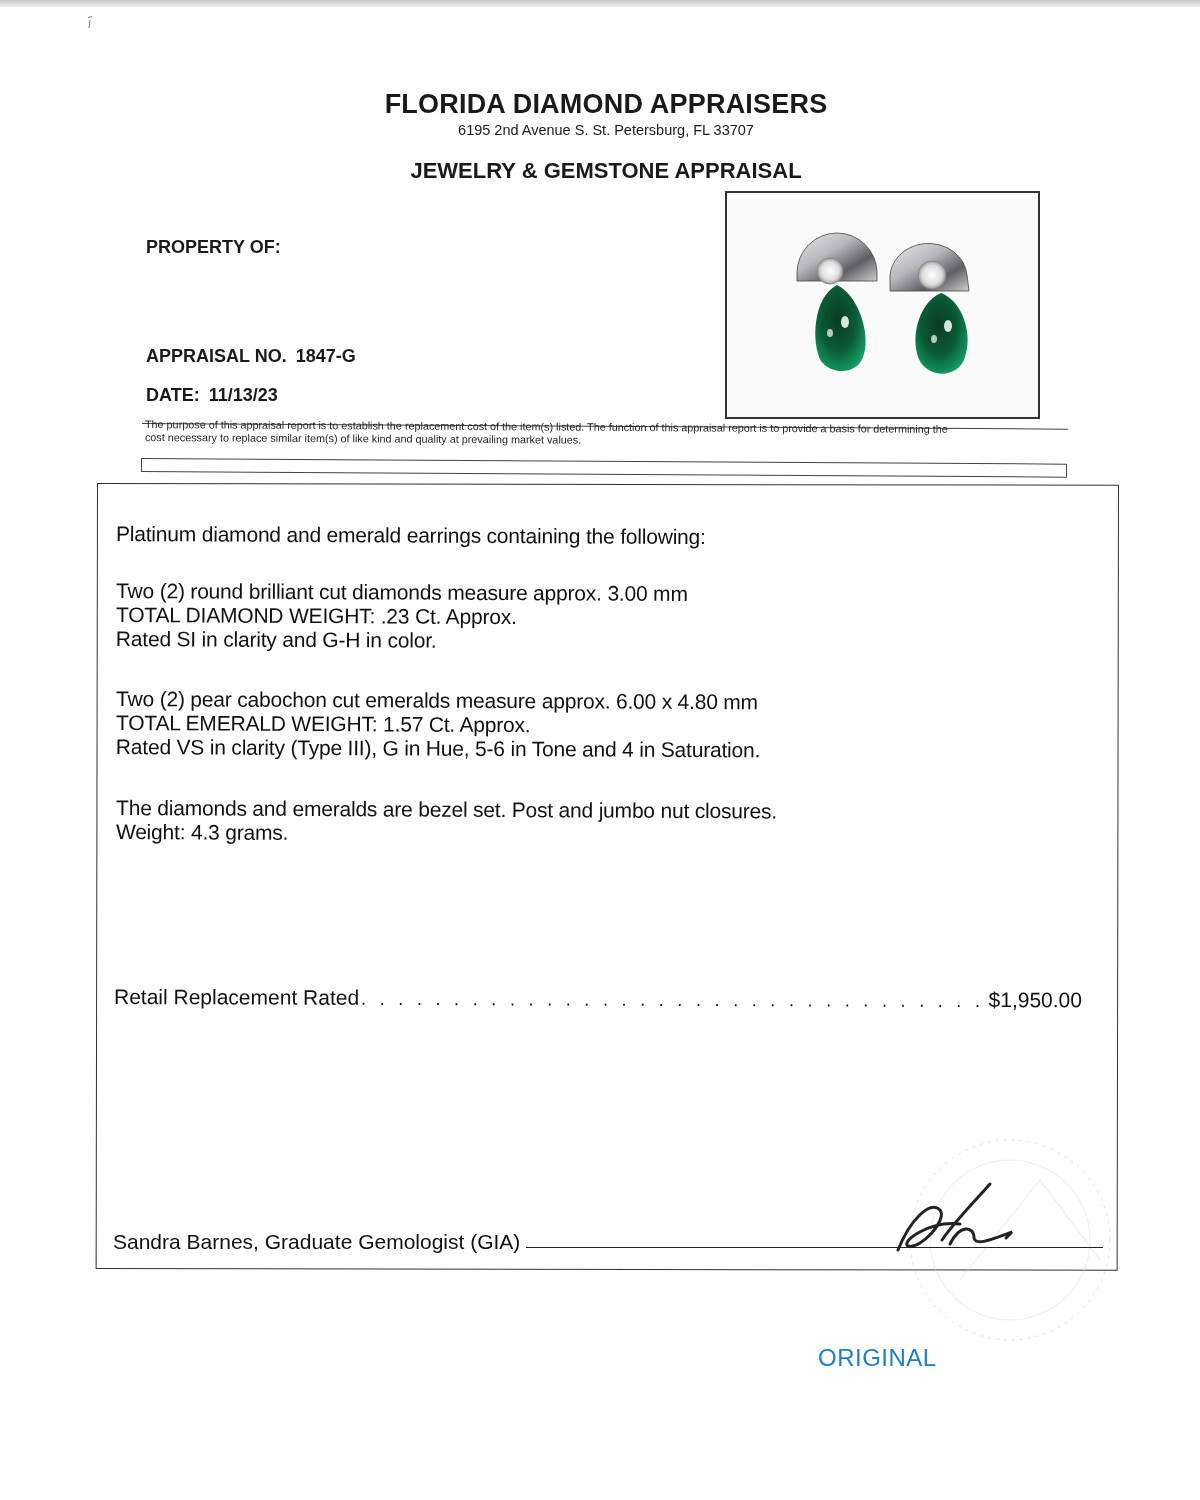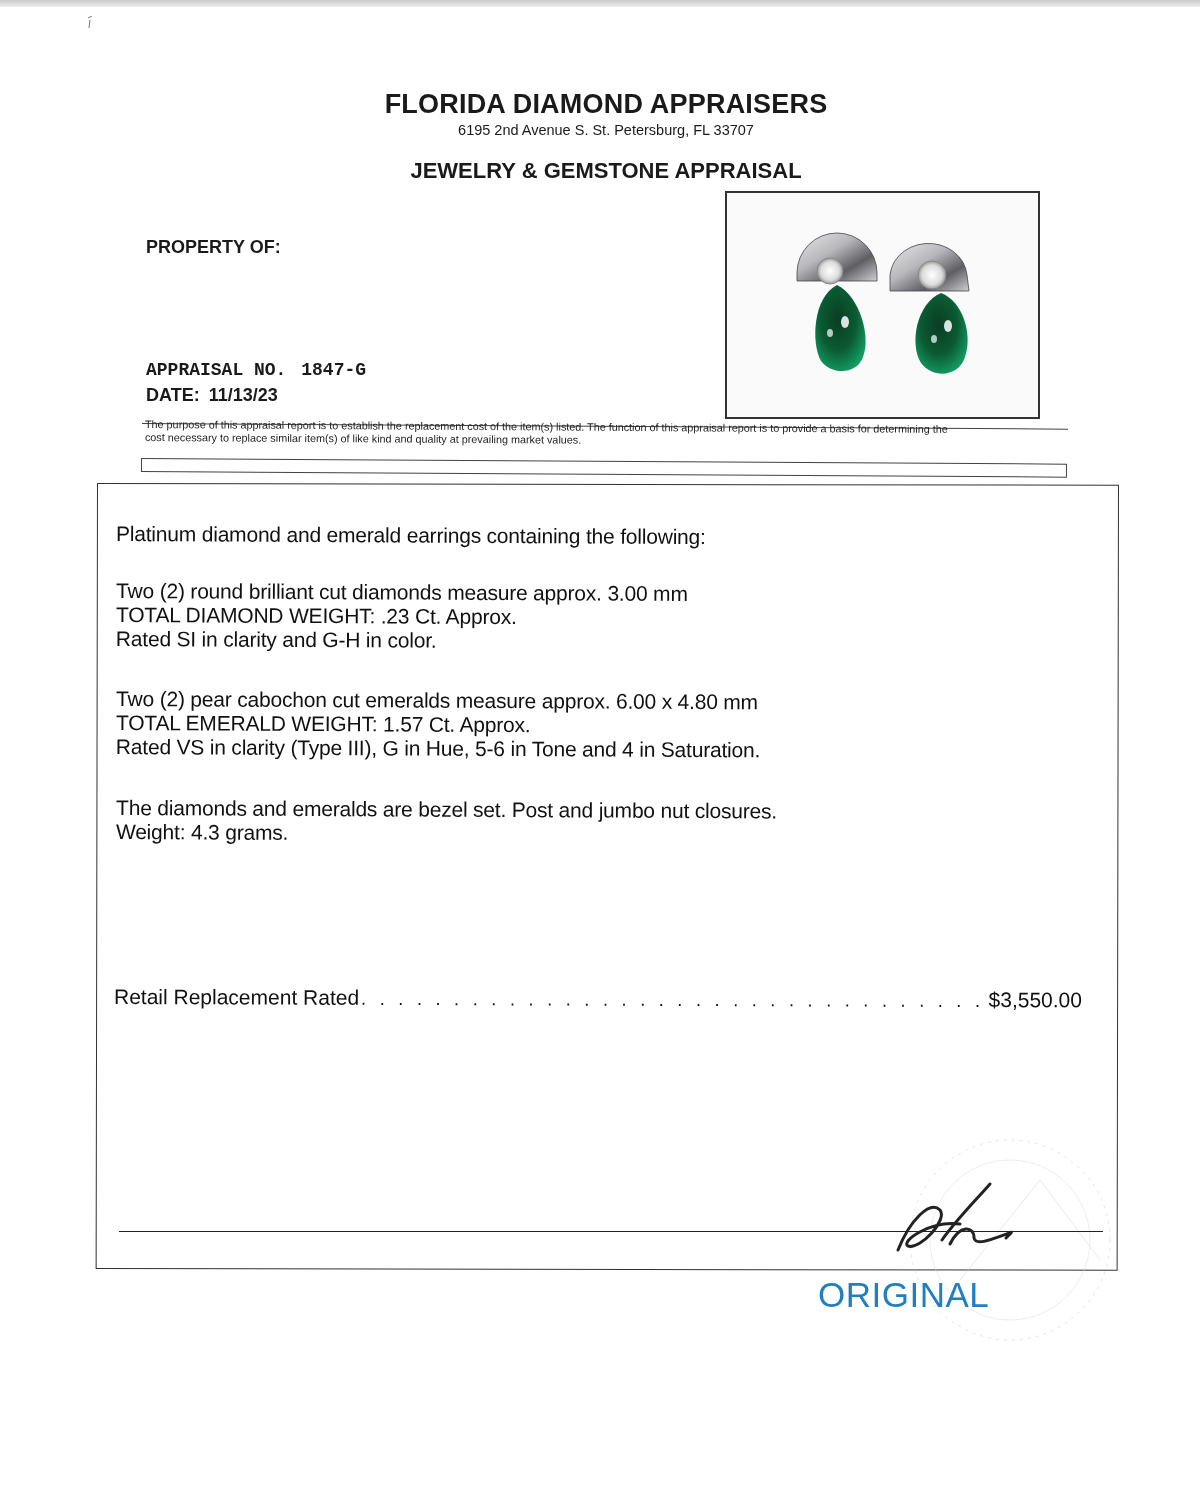--- a/index.html
+++ b/index.html
@@ -64,21 +64,21 @@
     .sig-line {
       position: absolute; left: 113px; top: 1230px; width: 990px;
       font-size: 21px; color: #111; display: flex; align-items: flex-end;
     }
     .sig-line .rule {
       flex: 1; border-bottom: 1.5px solid #222; margin-left: 6px; margin-bottom: 6px;
       height: 1px;
     }
     .signature { position: absolute; left: 890px; top: 1180px; }
     .original {
-      position: absolute; left: 818px; top: 1275px; font-size: 35px; color: #1f7fc0;
+      position: absolute; left: 818px; top: 1344px; font-size: 24px; color: #1f7fc0;
       letter-spacing: 0.5px;
     }
     .seal { position: absolute; left: 900px; top: 1120px; opacity: 0.5; }
   </style>
 </head>
 <body>
 
 <div class="scan-edge"></div>
 <svg class="speck" viewBox="0 0 4 14">
   <path d="M0 2 L4 0 M2 4 L1 12" stroke="#777" stroke-width="1"></path>
@@ -89,21 +89,21 @@
 <div class="doc-title">JEWELRY &amp; GEMSTONE APPRAISAL</div>
 
 <div class="label-bold" style="top:237px;">
   <span>PROPERTY OF:</span>
   <span></span>
 </div>
 <div class="label-bold" style="top:349px;margin-top:36px;">
   <span>DATE:</span>
   <span style="margin-left:4px;">11/13/23</span>
 </div>
-<div class="label-bold" style="top:360px;font-family:Liberation Mono, monospace;">
+<div class="label-bold" style="top:346px;">
   <span>APPRAISAL NO.</span>
   <span style="margin-left:4px;">1847-G</span>
 </div>
 
 <div class="photo-frame">
   <svg width="311" height="224" viewBox="0 0 311 224">
     <defs>
       <radialGradient id="emg" cx="45%" cy="40%" r="65%">
         <stop offset="0%" stop-color="#0a3d22"></stop>
         <stop offset="55%" stop-color="#0b5a33"></stop>
@@ -162,30 +162,31 @@
 </div>
 
 <div class="body-text" style="top:796px;">
   <div>The diamonds and emeralds are bezel set.  Post and jumbo nut closures.</div>
   <div>Weight:  4.3 grams.</div>
 </div>
 
 <div class="value-line">
   <span>Retail Replacement Rated</span>
   <span class="dots">. . . . . . . . . . . . . . . . . . . . . . . . . . . . . . . . . . . . . . . . . . . . . . . . . . . . . . . . . . . .</span>
-  <span>$3,550.00</span>
+  <span>$1,950.00</span>
 </div>
 
 <svg class="seal" width="230" height="240" viewBox="0 0 230 240">
   <circle cx="110" cy="120" r="100" fill="none" stroke="#c8c8c8" stroke-width="1" stroke-dasharray="3 5"></circle>
   <circle cx="110" cy="120" r="80" fill="none" stroke="#dadada" stroke-width="1"></circle>
   <path d="M60 160 L140 60 L200 140" fill="none" stroke="#d6d6d6" stroke-width="1"></path>
 </svg>
 
 <div class="sig-line">
+  <span>Sandra Barnes, Graduate Gemologist (GIA)</span>
   <span class="rule"></span>
 </div>
 
 <svg class="signature" width="140" height="80" viewBox="0 0 140 80">
   <path d="M8 70 C 20 40, 40 20, 50 30 C 58 40, 30 70, 18 66 C 10 62, 40 40, 70 44" fill="none" stroke="#222" stroke-width="3" stroke-linecap="round"></path>
   <path d="M52 60 C 66 40, 86 20, 100 4" fill="none" stroke="#222" stroke-width="3" stroke-linecap="round"></path>
   <path d="M60 64 C 70 44, 84 46, 84 58 C 86 66, 100 60, 122 52 L116 58" fill="none" stroke="#222" stroke-width="3" stroke-linecap="round"></path>
 </svg>
 
 <div class="original">ORIGINAL</div>

